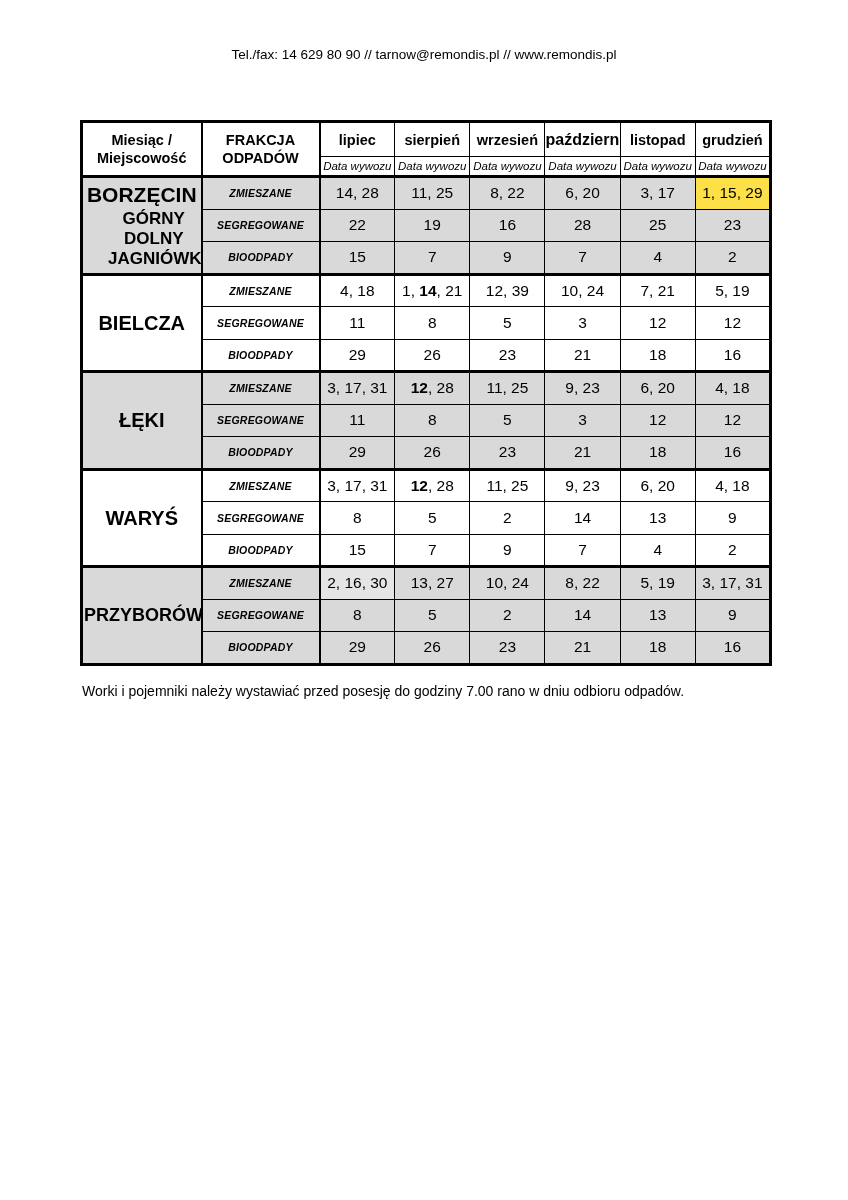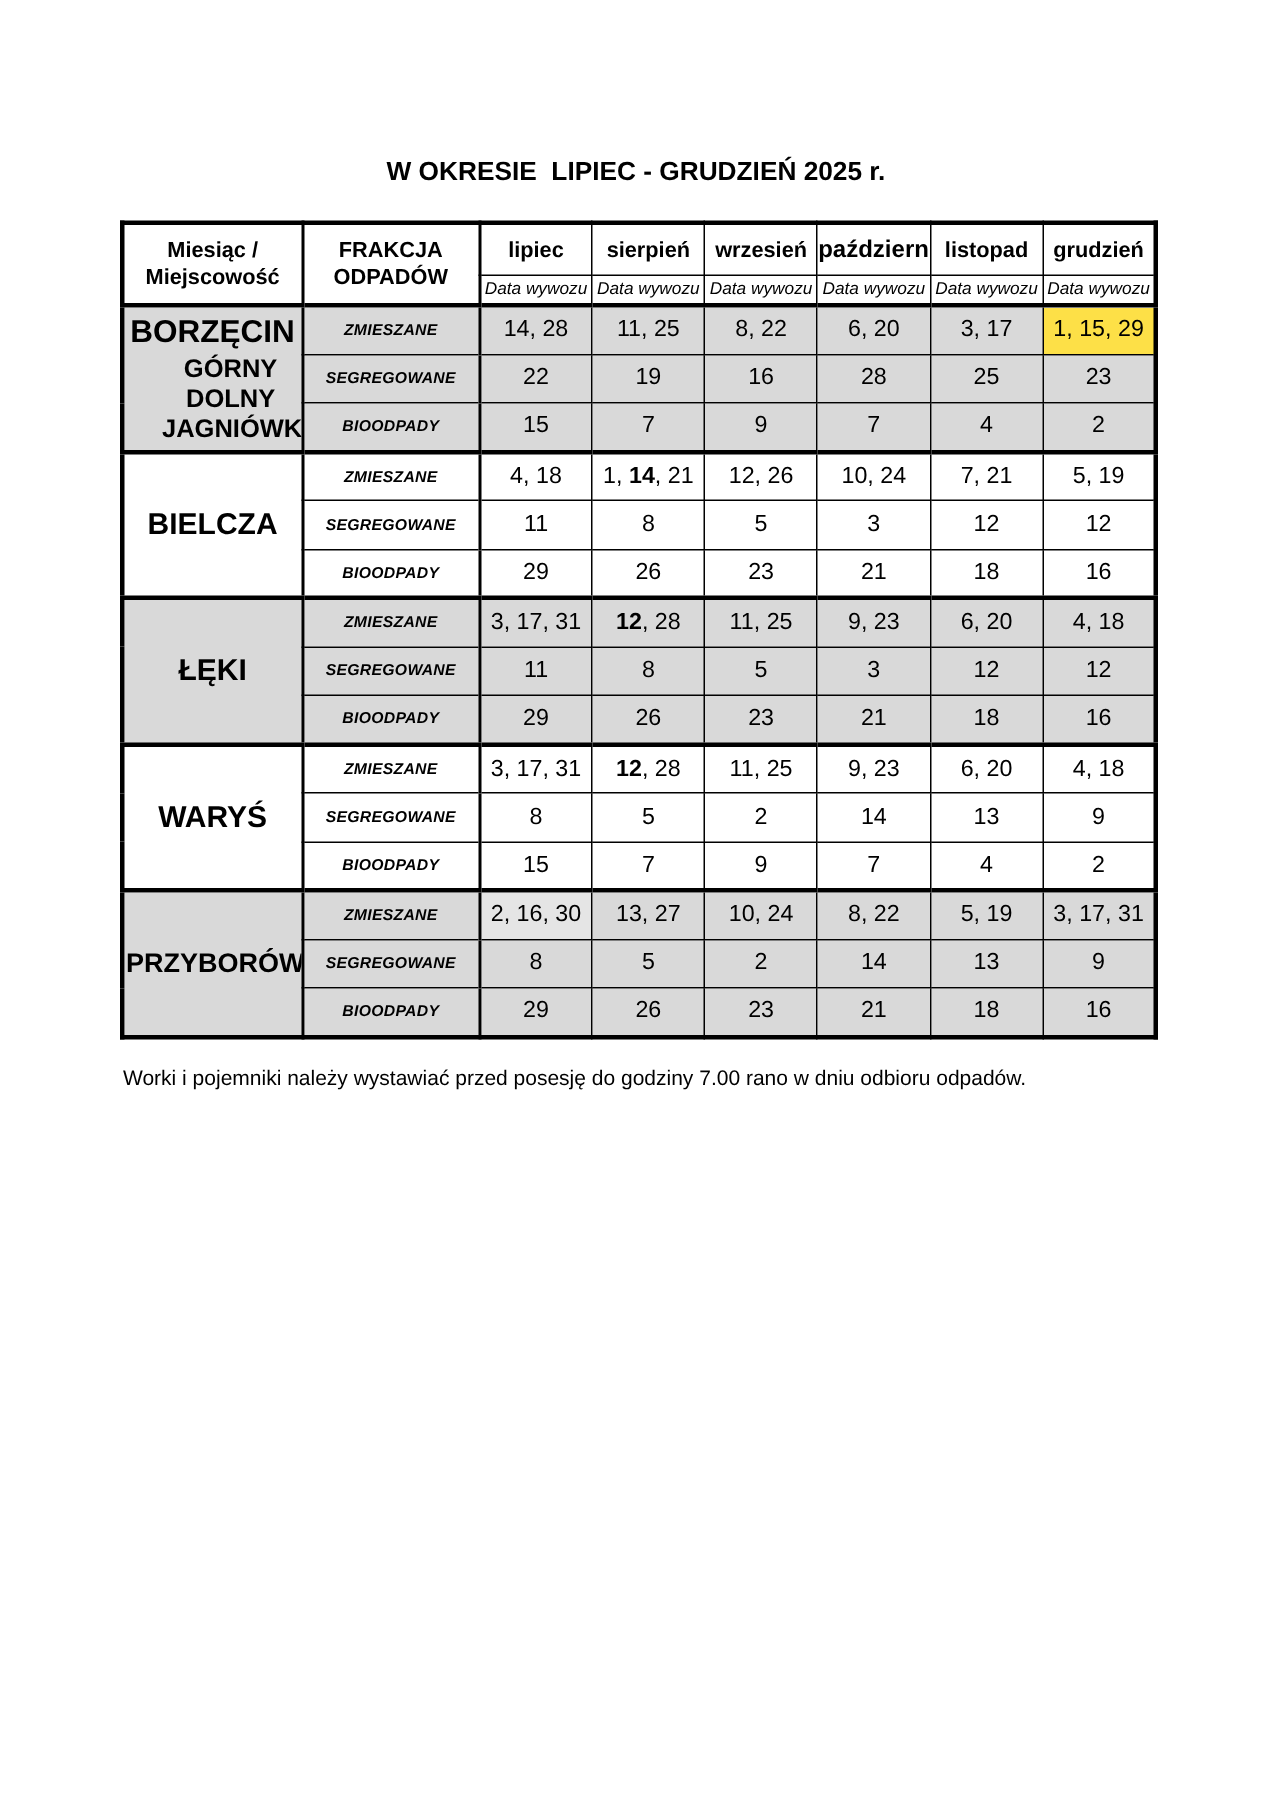--- a/index.html
+++ b/index.html
@@ -71,24 +71,24 @@
   td.date .bd { font-weight:bold; }
   .note {
     margin:17px 0 0 82px;
     font-size:14px;
   }
 </style>
 </head>
 <body>
 
 <div class="contact">
+  <div class="pre">Tel./fax: 14 629 80 90 // tarnow@remondis.pl // www.remondis.pl</div>
 </div>
 
 <div class="title">
-  <div class="pre">W OKRESIE  LIPIEC - GRUDZIEŃ 2025 r.</div>
 </div>
 
 <table class="sched">
   <colgroup>
     <col class="c-loc">
       <col class="c-frac">
     <col>
       <col>
       <col>
       <col>
@@ -151,21 +151,21 @@
         <td class="date" style="background: rgb(217, 217, 217);"><span>4</span></td>
         <td class="date" style="background: rgb(217, 217, 217);"><span>2</span></td>
       </tr>
       <tr class="block-top">
         <td rowspan="3" class="loc">
           <div class="loc-name" style="font-size: 20px;">BIELCZA</div>
         </td>
         <td class="frac">ZMIESZANE</td>
         <td class="date"><span>4, 18</span></td>
         <td class="date"><span>1, </span><span class="bd">14</span><span>, 21</span></td>
-        <td class="date"><span>12, 26</span></td>
+        <td class="date"><span>12, 39</span></td>
         <td class="date"><span>10, 24</span></td>
         <td class="date"><span>7, 21</span></td>
         <td class="date"><span>5, 19</span></td>
       </tr>
       <tr>
         <td class="frac">SEGREGOWANE</td>
         <td class="date"><span>11</span></td>
         <td class="date"><span>8</span></td>
         <td class="date"><span>5</span></td>
         <td class="date"><span>3</span></td>

